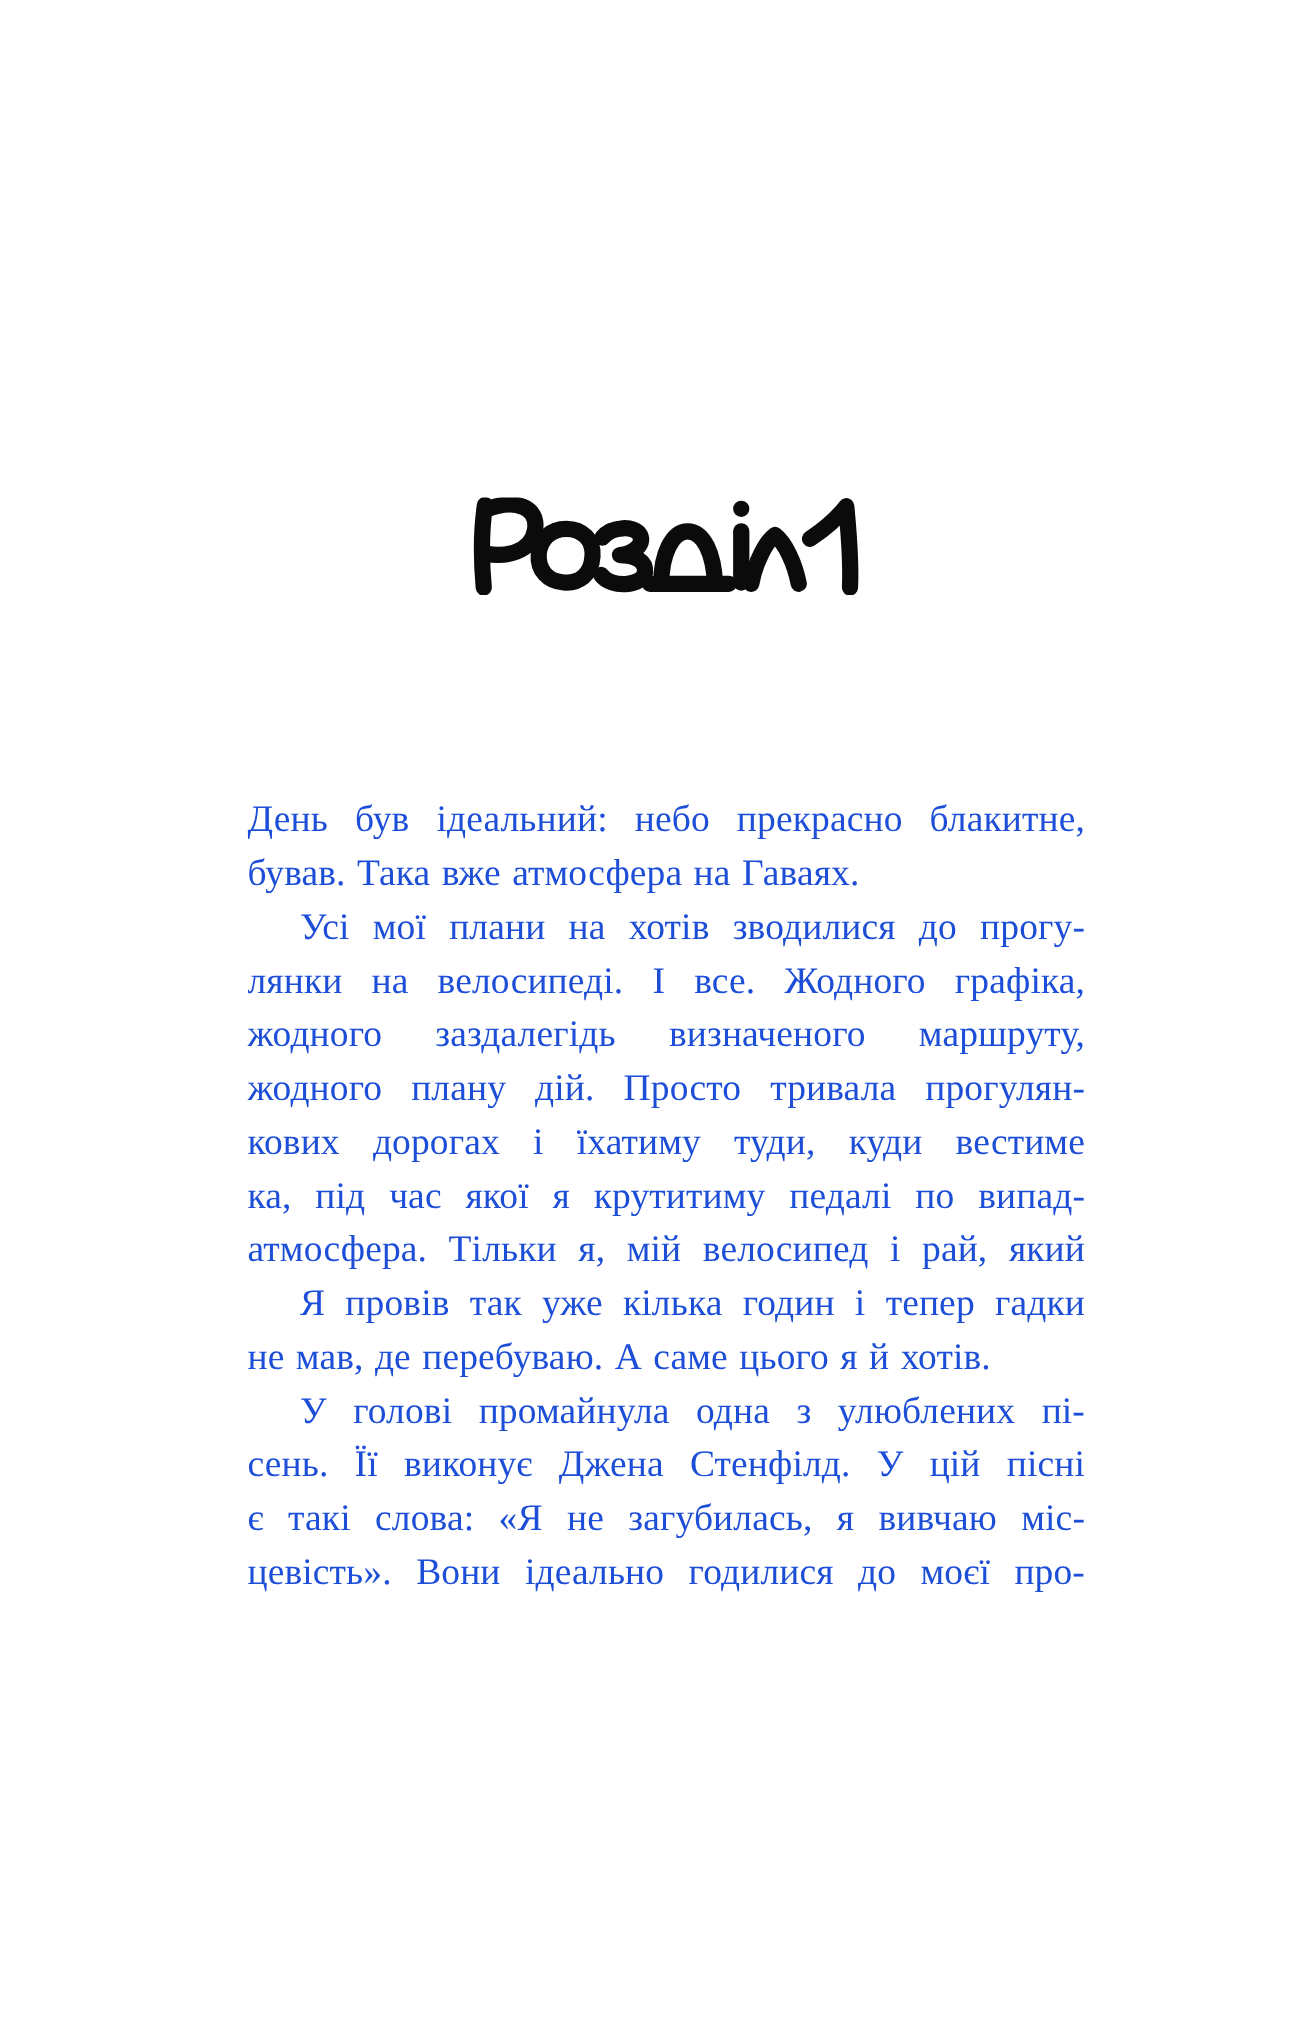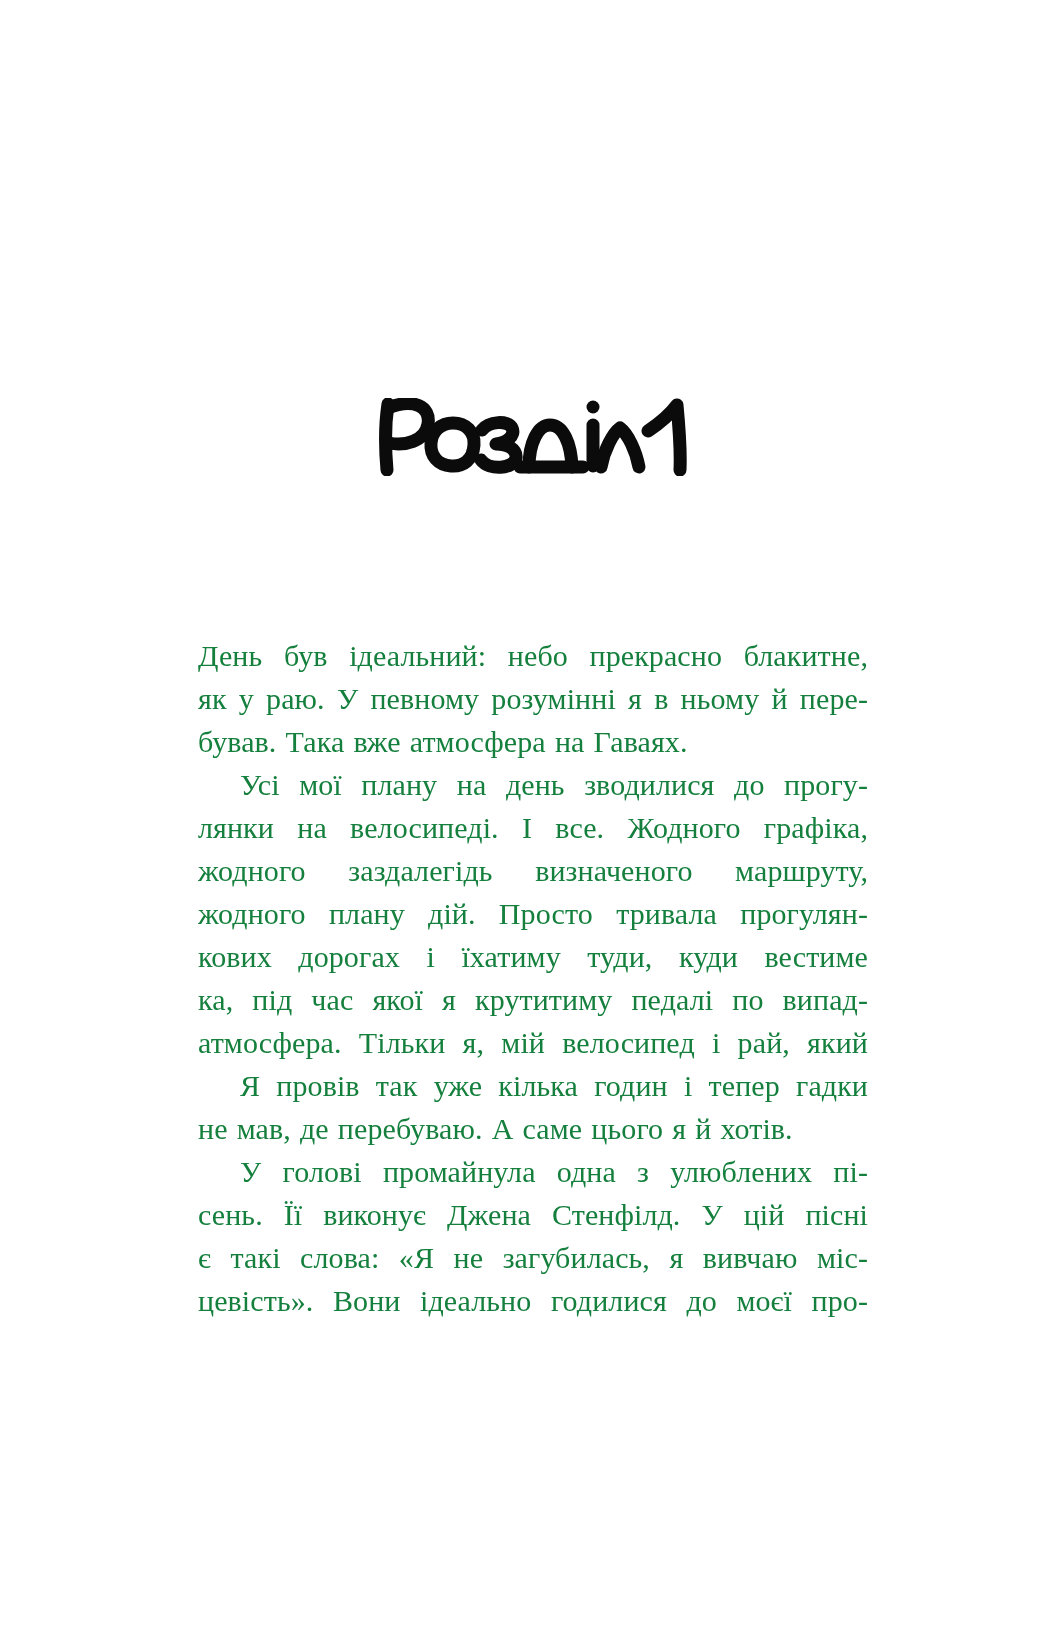--- a/index.html
+++ b/index.html
@@ -74,25 +74,24 @@
       <path d="M152,69 C152,45 161,27 173,27 C186,27 194,45 195,69"></path>
       <path d="M143,69 L206,69"></path>
       <circle cx="216" cy="9" r="6.5" fill="#0b0b0b" stroke="none"></circle>
       <path d="M216,27 L216,68"></path>
       <path d="M224,69 C227,52 236,35 243,30 C251,36 259,53 262,69"></path>
       <path d="M271,33 C283,25 294,15 300,7 C302,28 304,50 303,72"></path>
     </svg>
     <span class="sr-only">Розділ 1</span>
   </h1>
 
-  <div class="text-block" style="color: #15803d;">
+  <div class="text-block" style="color: #1d4ed8;">
       <div class="line">День був ідеальний: небо прекрасно блакитне,</div>
-      <div class="line">як у раю. У певному розумінні я в ньому й пере-</div>
       <div class="line end">бував. Така вже атмосфера на Гаваях.</div>
-      <div class="line indent">Усі мої плану на день зводилися до прогу-</div>
+      <div class="line indent">Усі мої плани на хотів зводилися до прогу-</div>
       <div class="line">лянки на велосипеді. І все. Жодного графіка,</div>
       <div class="line">жодного заздалегідь визначеного маршруту,</div>
       <div class="line">жодного плану дій. Просто тривала прогулян-</div>
       <div class="line">кових дорогах і їхатиму туди, куди вестиме</div>
       <div class="line">ка, під час якої я крутитиму педалі по випад-</div>
       <div class="line">атмосфера. Тільки я, мій велосипед і рай, який</div>
       <div class="line indent">Я провів так уже кілька годин і тепер гадки</div>
       <div class="line end">не мав, де перебуваю. А саме цього я й хотів.</div>
       <div class="line indent">У голові промайнула одна з улюблених пі-</div>
       <div class="line">сень. Її виконує Джена Стенфілд. У цій пісні</div>

